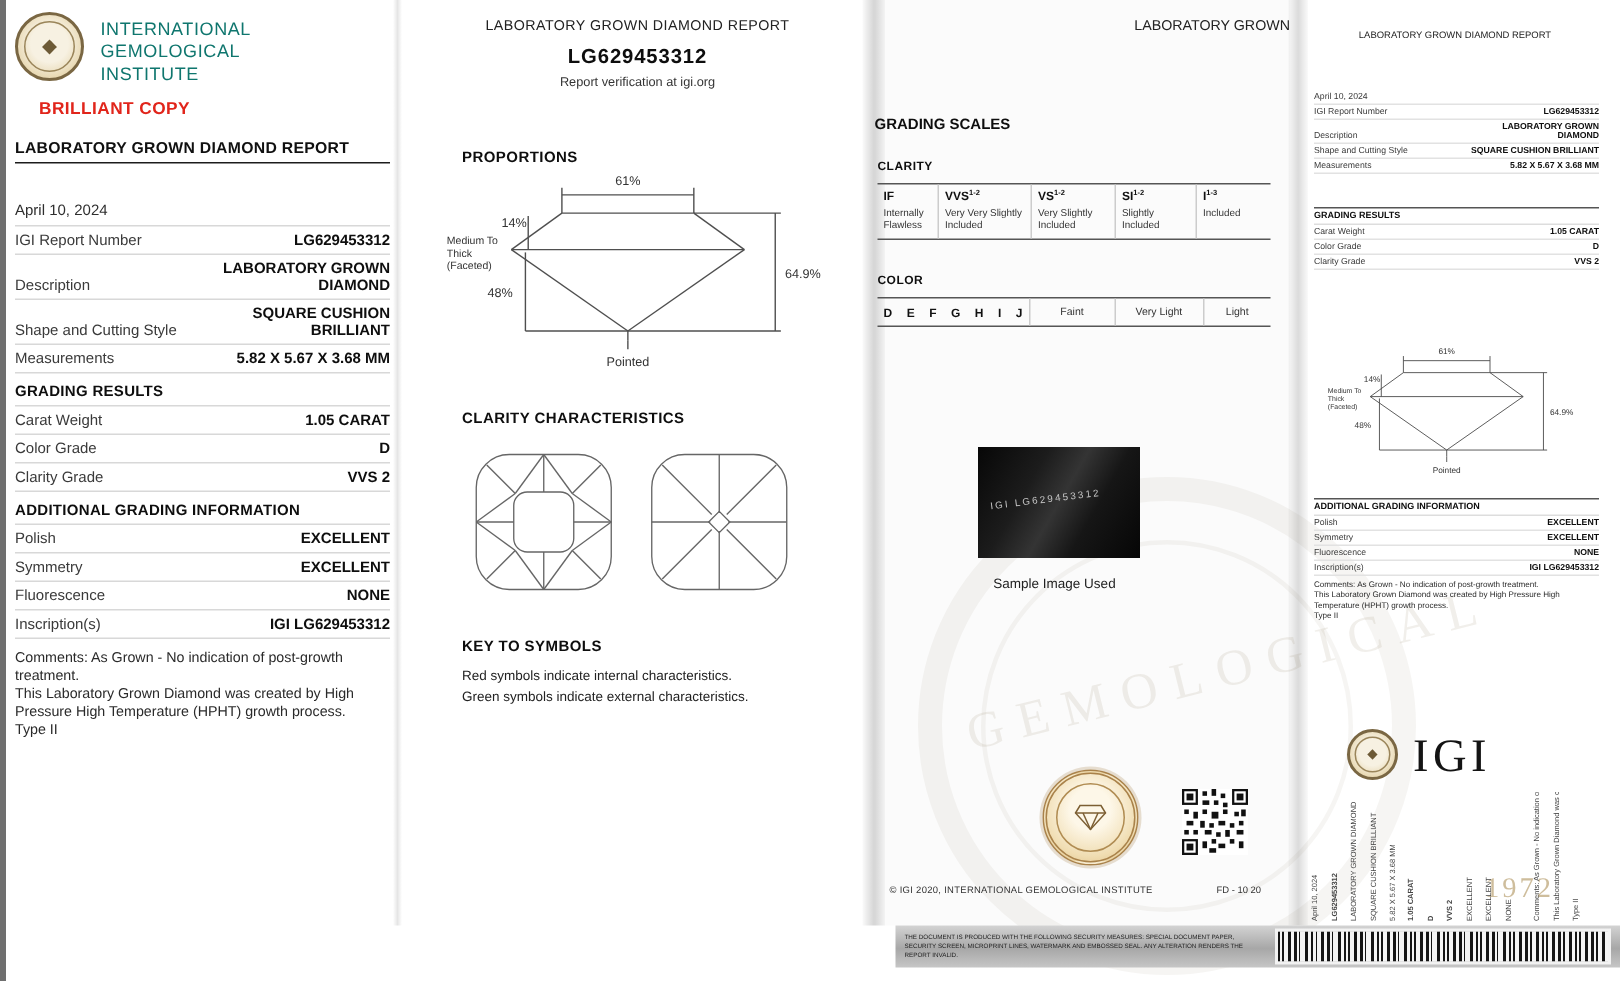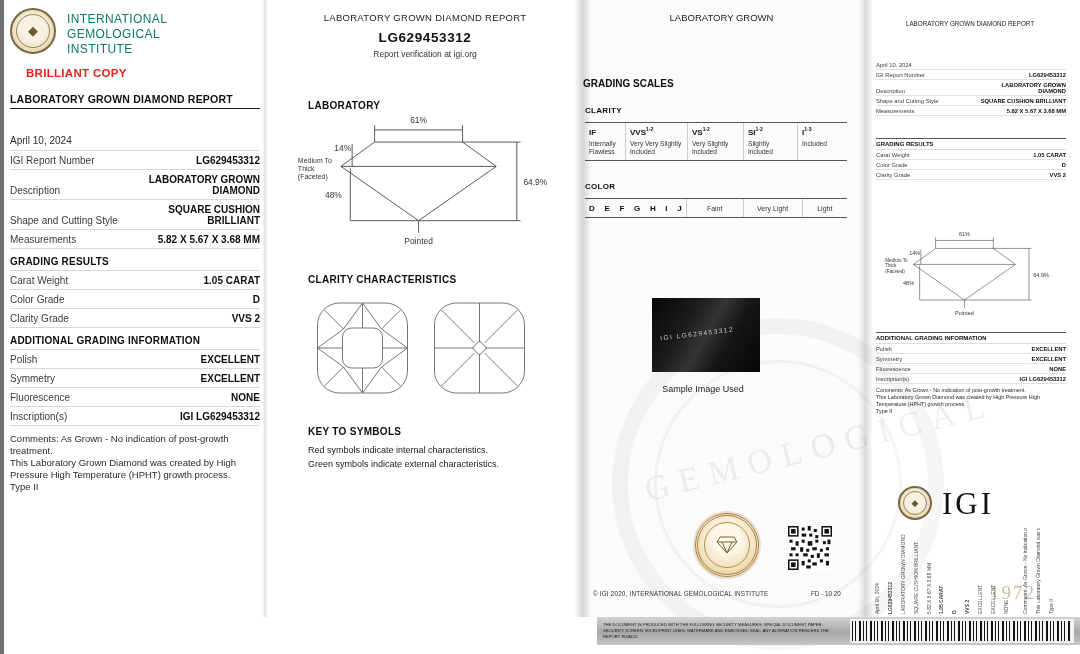--- a/index.html
+++ b/index.html
@@ -47,21 +47,21 @@
   .prop-svg .ln{stroke:#4f4f4f;stroke-width:1;fill:none;}
   .prop-svg text{fill:#333;font-family:"Liberation Sans",sans-serif;font-size:9px;}
   .prop-svg text.g{font-size:7.5px;}
   .cc-diagrams{position:absolute;left:40px;top:290px;display:flex;gap:12px;}
   .cc-svg{stroke:#666;fill:none;}
   .key-lines{position:absolute;left:38px;top:436px;font-size:9px;line-height:1.5;color:#222;}
   .weburl{position:absolute;left:0;right:0;top:610px;text-align:center;font-weight:bold;font-size:11px;letter-spacing:0.3px;color:#0e0e0e;}
 
   
   .p3{position:absolute;left:583px;top:8px;width:277px;height:640px;}
-  .p3-head{text-align:center;font-size:9.5px;line-height:1.35;margin-top:4px;color:#222;}
+  .p3-head{text-align:right;font-size:9.5px;line-height:1.35;margin-top:4px;color:#222;}
   .p3 .gs{position:absolute;left:0;top:70px;font-size:10px;font-weight:bold;color:#0e0e0e;}
   .sublab{position:absolute;left:2px;font-size:8px;font-weight:bold;color:#0e0e0e;letter-spacing:0.3px;}
   .ct{position:absolute;left:2px;top:114px;width:262px;display:flex;border-top:1px solid #555;border-bottom:1px solid #555;box-sizing:border-box;}
   .ct .col{padding:3px 3px 4px 4px;box-sizing:border-box;}
   .ct .col + .col{border-left:1px solid #ccc;}
   .ct .g{font-size:8px;font-weight:bold;color:#111;}
   .ct .g sup{font-size:5px;}
   .ct .d{font-size:6.6px;color:#333;margin-top:3px;line-height:1.25;}
   .colort{position:absolute;left:2px;top:190px;width:262px;display:flex;align-items:stretch;border-top:1px solid #555;border-bottom:1px solid #555;height:20px;box-sizing:border-box;}
   .letters{display:flex;width:96px;justify-content:space-between;align-items:center;padding:0 4px;font-size:8px;font-weight:bold;color:#111;}
@@ -188,21 +188,21 @@
     </div>
   </section>
 
   <section class="p2">
     <div class="p2-head">
       <div class="p2-title">LABORATORY GROWN DIAMOND REPORT</div>
       <div class="p2-num">LG629453312</div>
       <div class="p2-verify">Report verification at igi.org</div>
     </div>
 
-    <div class="sec2" style="left:38px;top:92px;">LABORATORY</div>
+    <div class="sec2" style="left:38px;top:92px;">PROPORTIONS</div>
     <div class="prop-wrap">
       <svg class="prop-svg" width="262" viewBox="0 0 280 148">
         <g class="ln">
           <line x1="84" y1="17" x2="178" y2="17"></line>
             <line x1="84" y1="12" x2="84" y2="30"></line>
             <line x1="178" y1="12" x2="178" y2="30"></line>
           <line x1="84" y1="30" x2="178" y2="30"></line>
             <line x1="84" y1="30" x2="48" y2="56"></line>
             <line x1="178" y1="30" x2="214" y2="56"></line>
           <line x1="48" y1="56" x2="214" y2="56"></line>

